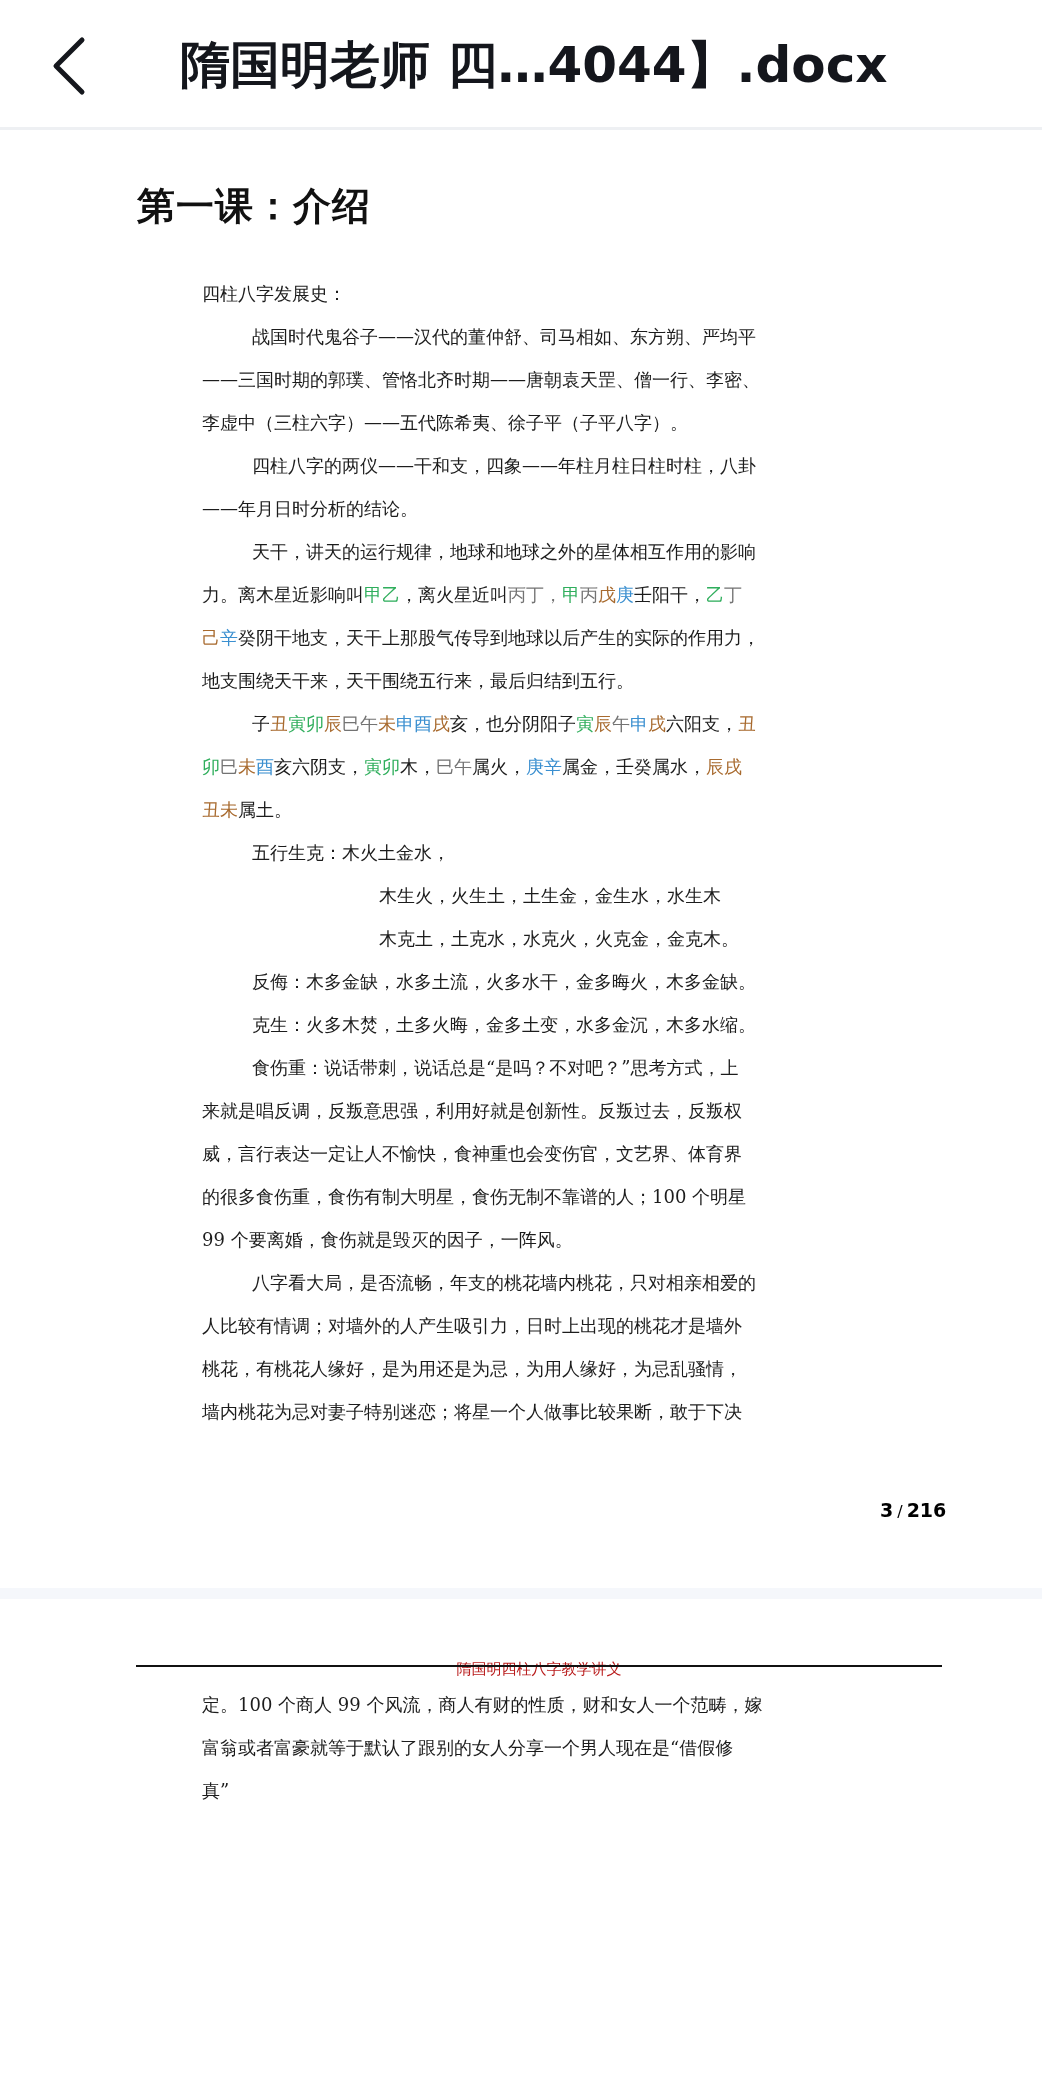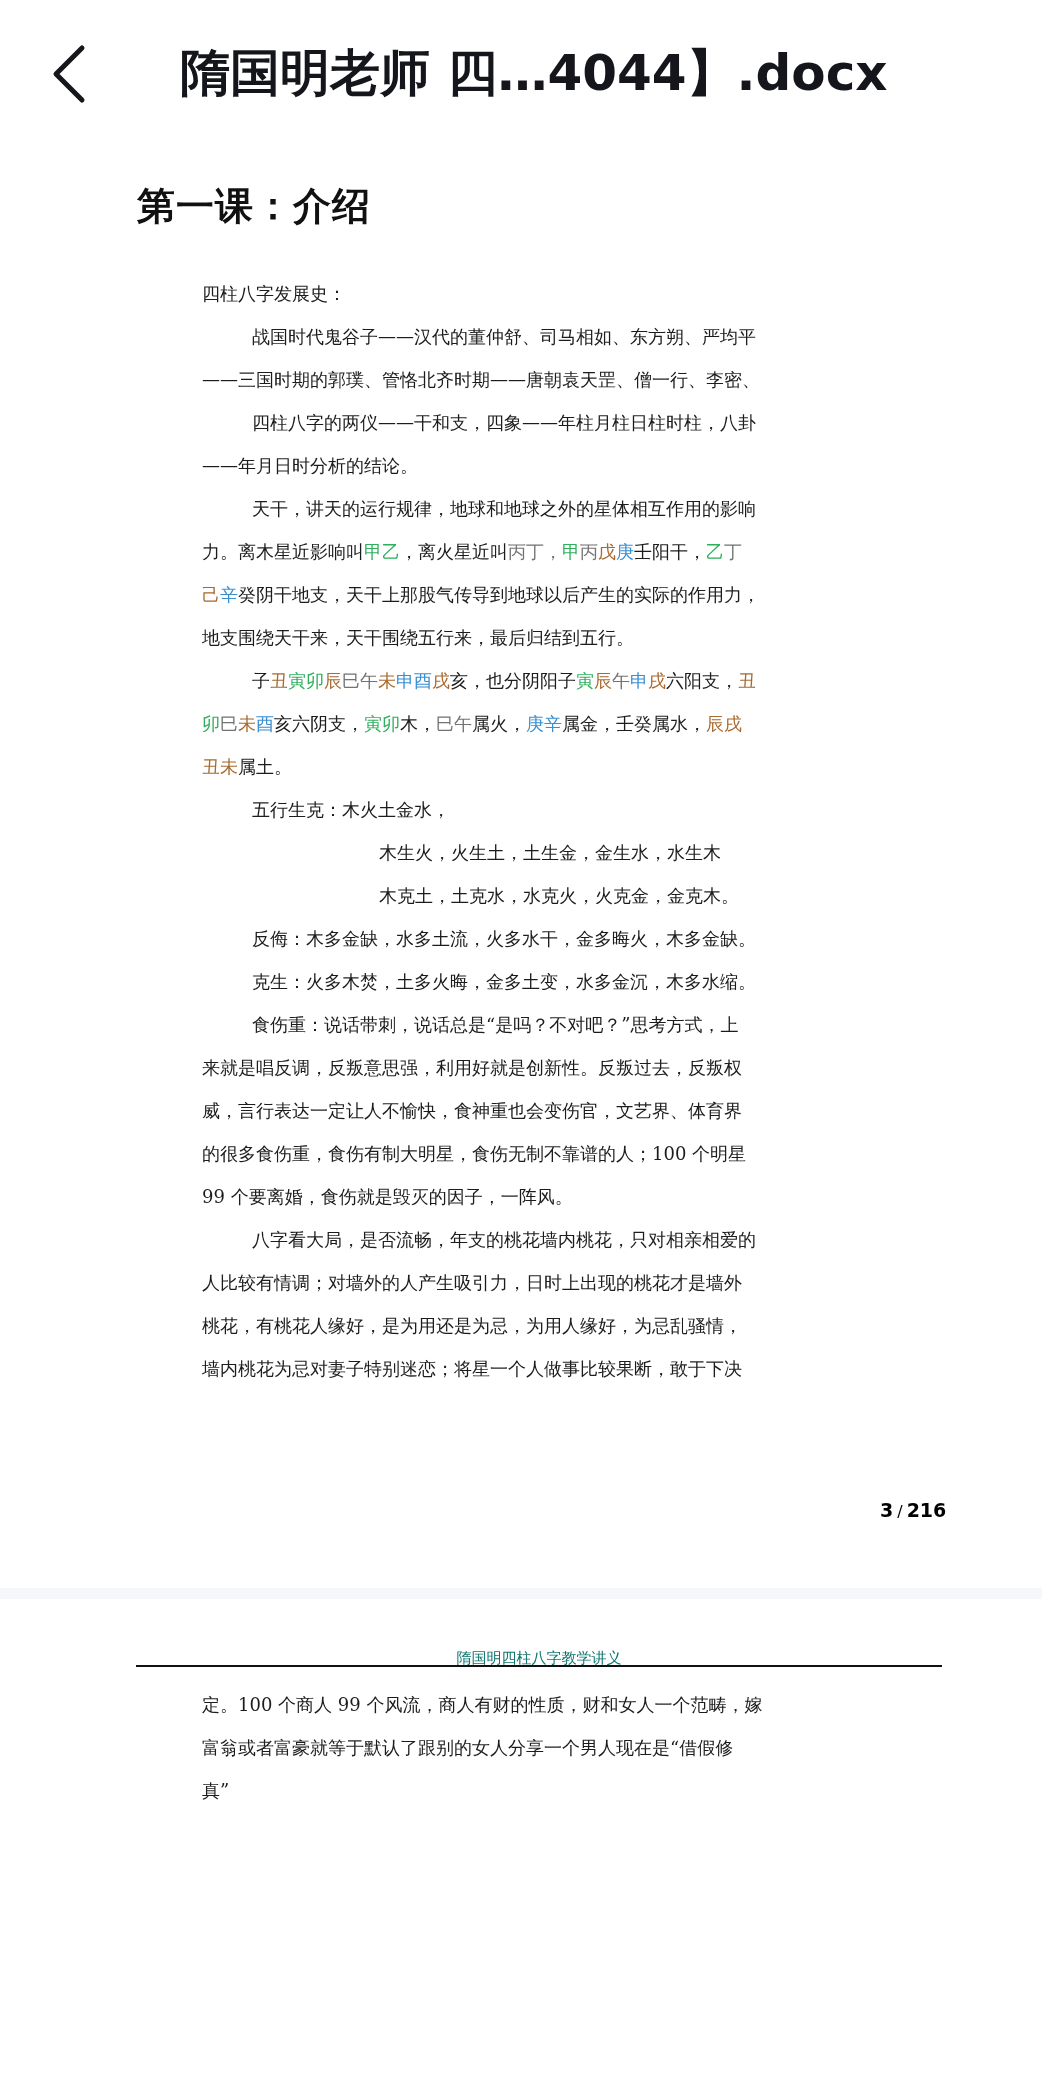--- a/index.html
+++ b/index.html
@@ -1,20 +1,20 @@
 <!DOCTYPE html>
 <html><head>
 <meta charset="utf-8">
 <style>
   * { box-sizing: border-box; margin: 0; padding: 0; }
   html, body { width: 1042px; height: 2089px; background: #ffffff; overflow: hidden; }
   body { position: relative; font-family: "DejaVu Serif", "Liberation Serif", serif; color: #1a1a1a; }
 
   .topbar {
-    position: absolute; left: 0; top: 8px; width: 1042px; height: 130px;
+    position: absolute; left: 0; top: 0; width: 1042px; height: 130px;
     background: #ffffff; border-bottom: 3px solid #eef0f3;
   }
   .back-btn {
     position: absolute; left: 44px; top: 34px; width: 56px; height: 64px;
     cursor: pointer;
   }
   .back-btn svg { width: 100%; height: 100%; }
   .title {
     position: absolute; left: 180px; top: 32px; height: 66px; line-height: 66px;
     font-family: "DejaVu Sans", "Liberation Sans", sans-serif;
@@ -56,22 +56,22 @@
   .c-blue { color: #3a8fd0; }
 
   .page-num {
     position: absolute; left: 880px; top: 1366px;
     font-family: "DejaVu Sans", "Liberation Sans", sans-serif;
     font-size: 19px; font-weight: bold; color: #000000;
   }
   .page-num .slash { font-weight: normal; font-size: 16px; margin: 0 4px; }
 
   .running-header {
-    position: absolute; left: 136px; top: 50px; width: 806px; height: 24px;
-    text-align: center; font-size: 15px; color: #0f766e;
+    position: absolute; left: 136px; top: 61px; width: 806px; height: 24px;
+    text-align: center; font-size: 15px; color: #b91c1c;
   }
   .header-rule {
     position: absolute; left: 136px; top: 66px; width: 806px; height: 2px; background: #111;
   }
   .page2 .body-text { top: 84px; }
 </style>
 </head>
 <body>
 
 <div class="topbar">
@@ -84,20 +84,21 @@
 </div>
 <div class="corner-shadow"></div>
 
 <div class="page page1">
   <div class="heading">第一课：介绍</div>
 
   <div class="body-text" style="top:139px;">
     <span class="line">四柱八字发展史：</span>
     <span class="line ind">战国时代鬼谷子——汉代的董仲舒、司马相如、东方朔、严均平</span>
     <span class="line">——三国时期的郭璞、管恪北齐时期——唐朝袁天罡、僧一行、李密、</span>
+    <span class="line">李虚中（三柱六字）——五代陈希夷、徐子平（子平八字）。</span>
     <span class="line ind">四柱八字的两仪——干和支，四象——年柱月柱日柱时柱，八卦</span>
     <span class="line">——年月日时分析的结论。</span>
     <span class="line ind">天干，讲天的运行规律，地球和地球之外的星体相互作用的影响</span>
 
     <span class="line"><span>力。离木星近影响叫</span><span class="c-green">甲乙</span><span>，离火星近叫</span><span class="c-red">丙丁，</span><span class="c-green">甲</span><span class="c-red">丙</span><span class="c-brown">戊</span><span class="c-blue">庚</span><span>壬阳干，</span><span class="c-green">乙</span><span class="c-red">丁</span></span>
 
     <span class="line"><span class="c-brown">己</span><span class="c-blue">辛</span><span>癸阴干地支，天干上那股气传导到地球以后产生的实际的作用力，</span></span>
 
     <span class="line">地支围绕天干来，天干围绕五行来，最后归结到五行。</span>
 

